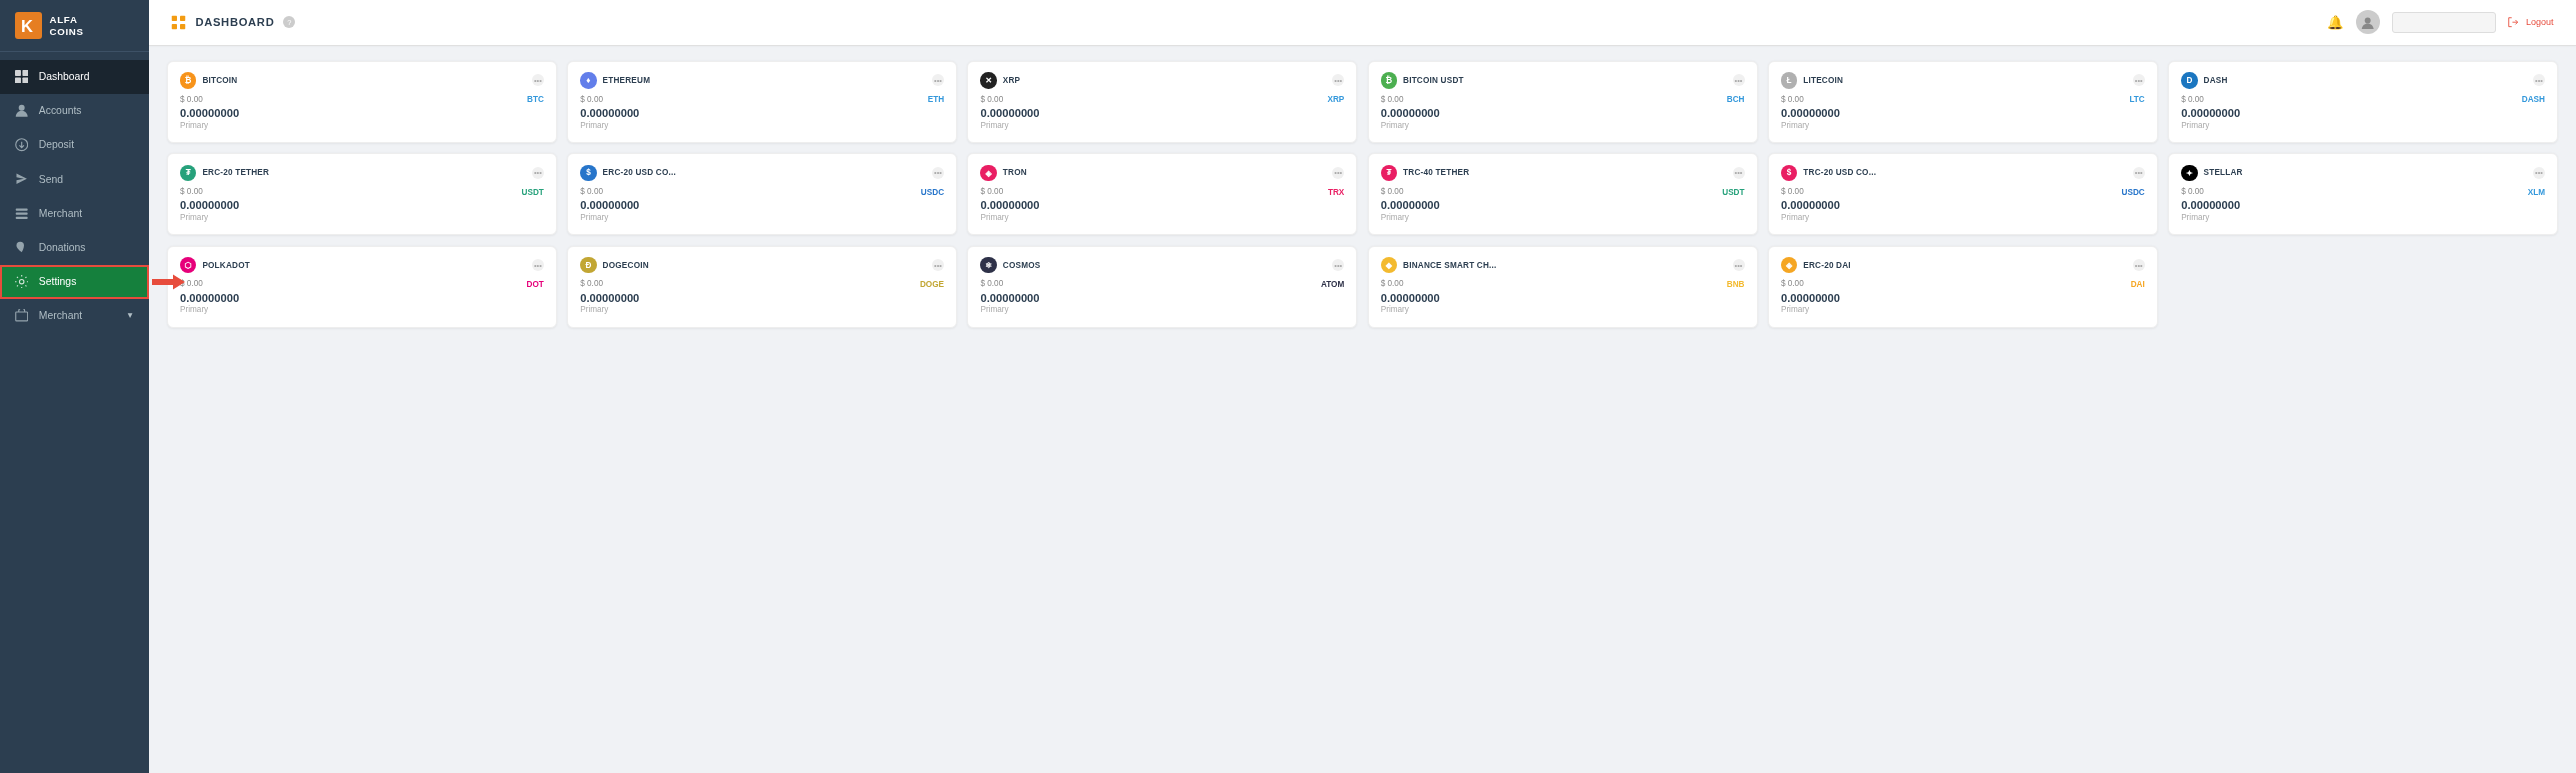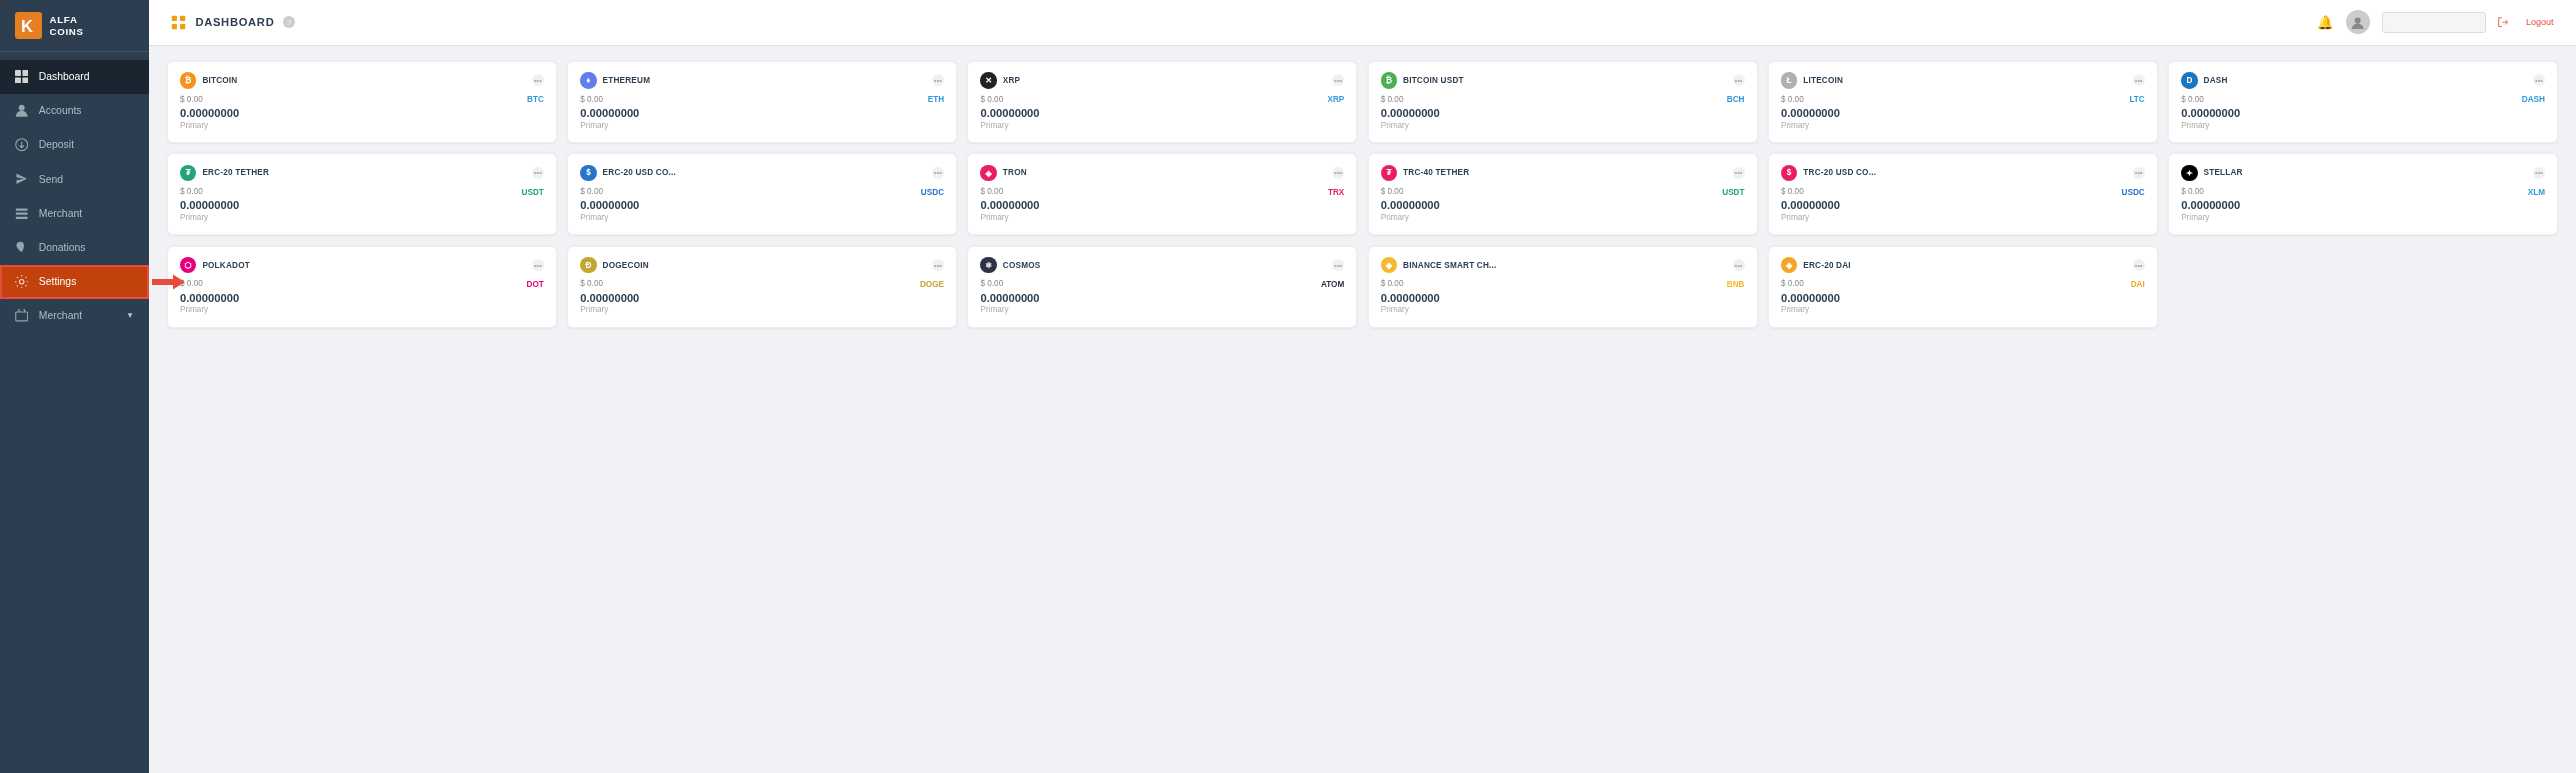--- a/index.html
+++ b/index.html
@@ -47,21 +47,21 @@
       cursor: pointer;
       font-size: 10.4px;
       font-weight: 500;
       transition: background 0.2s;
       gap: 10.4px;
     }
     .nav-item.active { background: #1a252f; color: white; }
     .nav-item.settings-active {
       outline: 2.2px solid #e74c3c;
       outline-offset: -2.2px;
-      background: #c2410c;
+      background: #15803d;
       color: white;
       text-align: center;
     }
     .nav-icon { width: 13.4px; height: 13.4px; opacity: 0.8; flex-shrink: 0; }
     .nav-arrow {
       margin-left: auto;
       font-size: 8.2px;
     }
 
     
@@ -129,21 +129,21 @@
       padding: 0 6px;
       font-size: 9px;
       background: #f5f5f5;
     }
     .header-logout {
       color: #e74c3c;
       font-size: 9px;
       cursor: pointer;
       display: flex;
       align-items: center;
-      gap: 18px;
+      gap: 8px;
     }
 
     
     .content {
       flex: 1;
       overflow-y: auto;
       padding: 15px 18px;
     }
 
     

